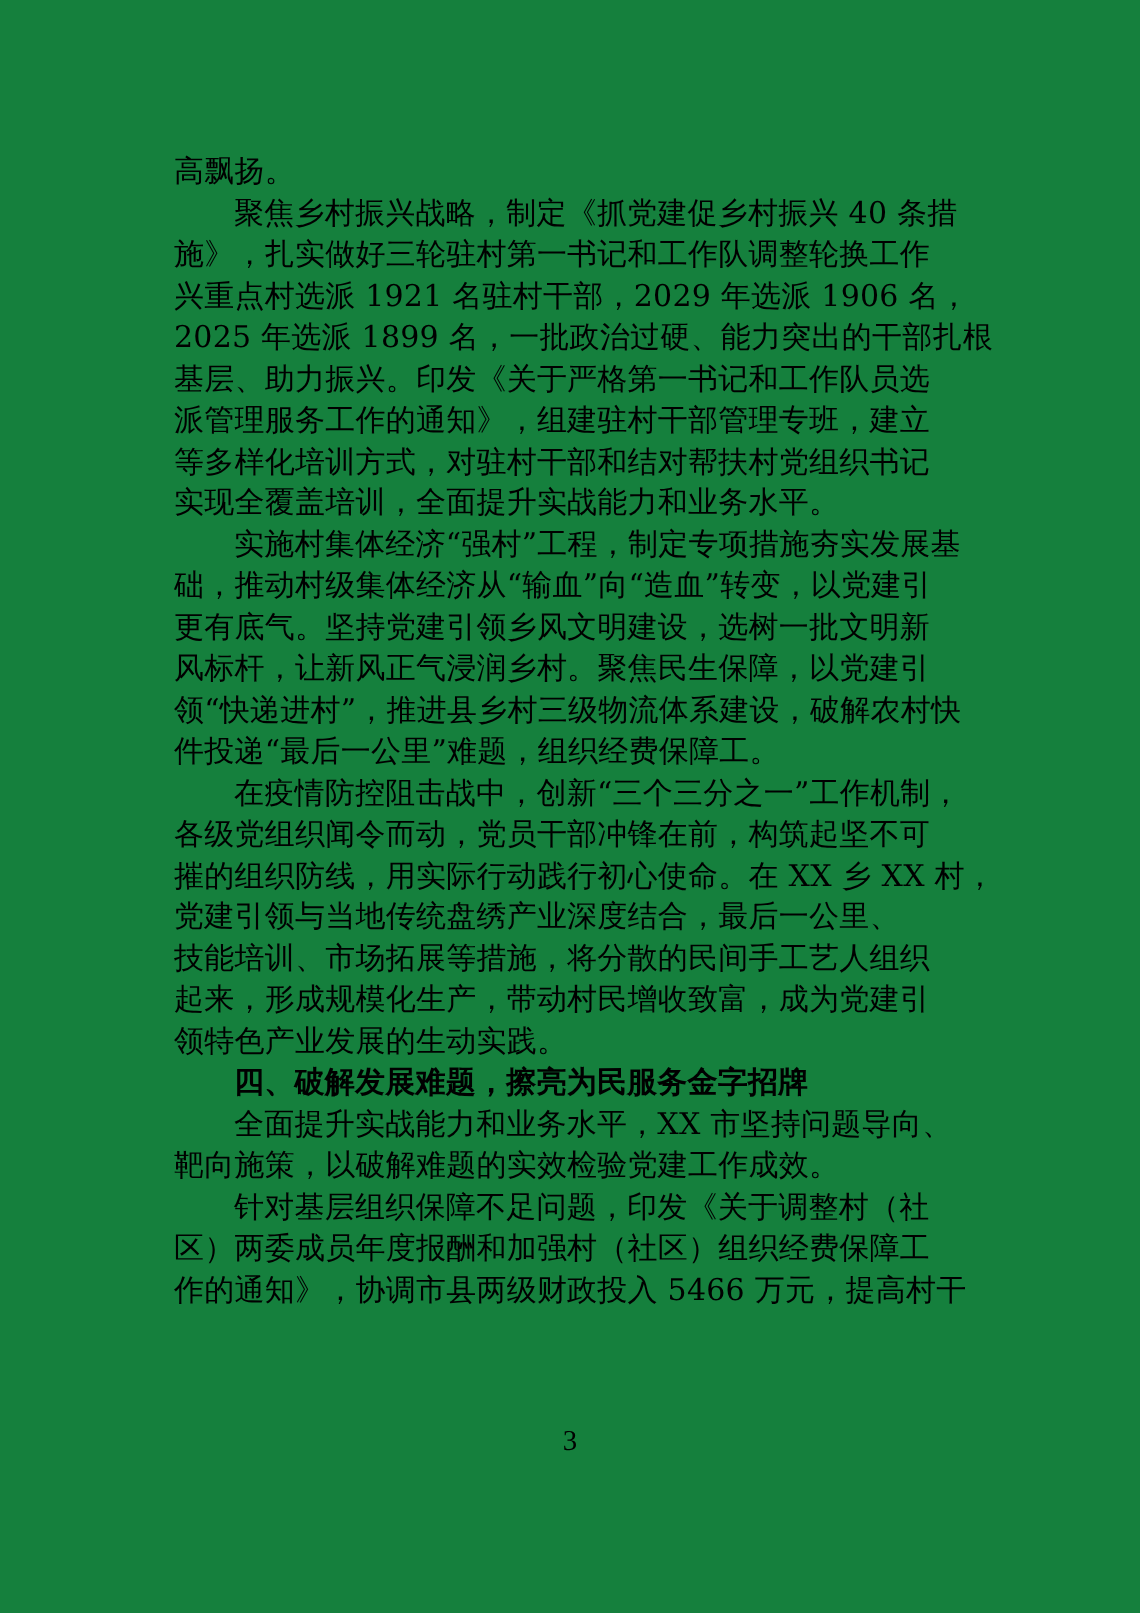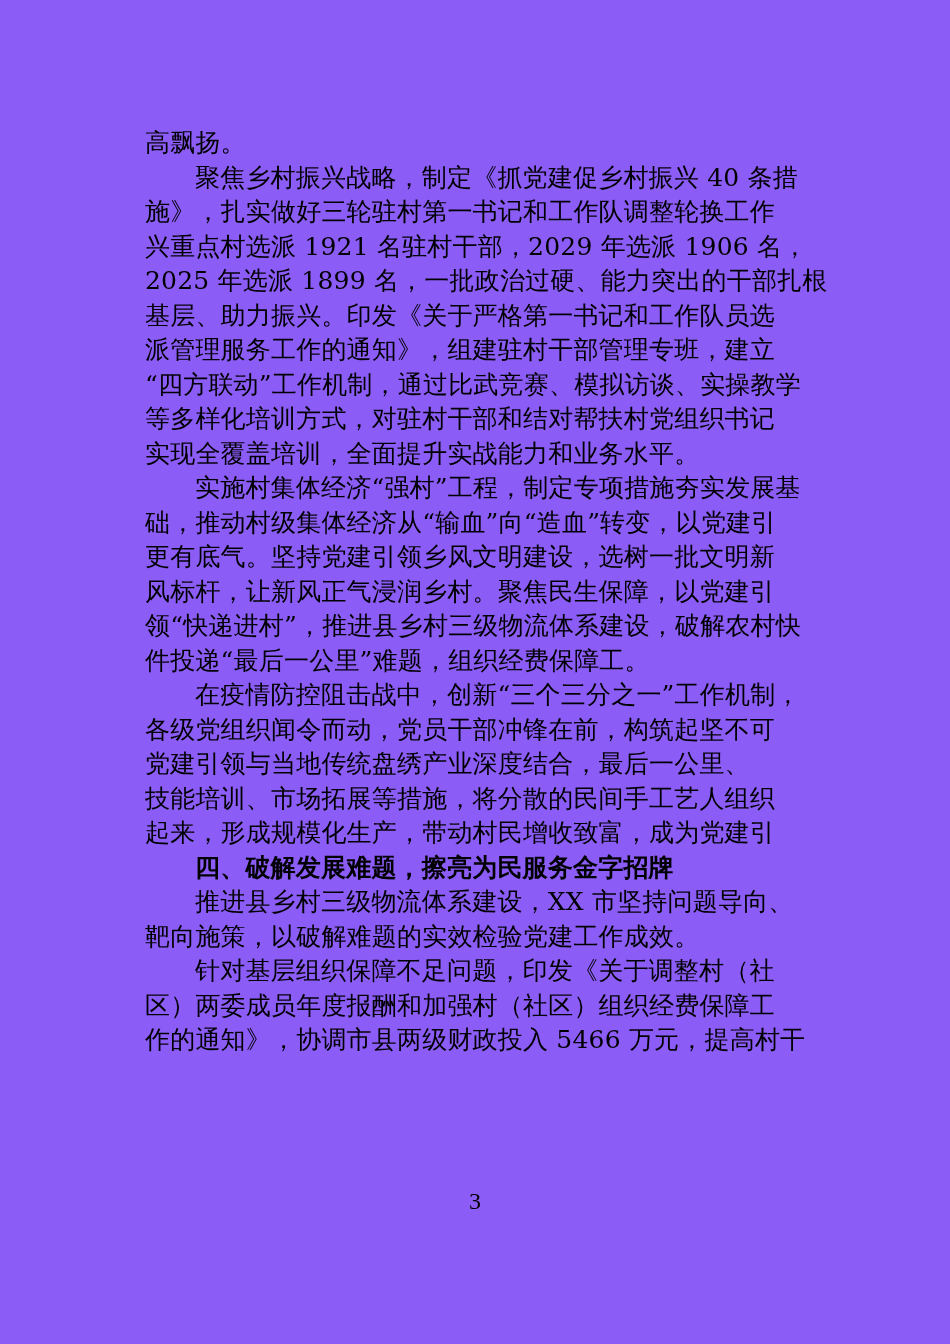--- a/index.html
+++ b/index.html
@@ -1,53 +1,54 @@
 <!DOCTYPE html>
 <html><head>
 <meta charset="utf-8">
 <style>
   html, body { margin:0; padding:0; background:#ffffff; }
   body { width:950px; height:1344px; position:relative; overflow:hidden;
          font-family: "DejaVu Serif", "Liberation Serif", serif; color:#000; }
-  .page { position:absolute; left:0; top:0; width:950px; height:1344px; background:#8b5cf6; }
+  .page { position:absolute; left:0; top:0; width:950px; height:1344px; background:#15803d; }
   .body-text { position:absolute; left:145px; top:126px; width:700px; }
   .line { height:34.5px; line-height:34.5px; font-size:25px; white-space:nowrap;
           letter-spacing:0.2px; }
   .indent { padding-left:50px; }
   .heading { font-weight:bold; }
   .page-number { position:absolute; left:0; width:950px; top:1188px; text-align:center;
                  font-family:"Liberation Serif", serif; font-size:24px; }
 </style>
 </head>
 <body>
 
 <div class="page">
   <div class="body-text">
     <div class="line">高飘扬。</div>
     <div class="line indent">聚焦乡村振兴战略，制定《抓党建促乡村振兴 40 条措</div>
     <div class="line">施》，扎实做好三轮驻村第一书记和工作队调整轮换工作</div>
     <div class="line">兴重点村选派 1921 名驻村干部，2029 年选派 1906 名，</div>
     <div class="line">2025 年选派 1899 名，一批政治过硬、能力突出的干部扎根</div>
     <div class="line">基层、助力振兴。印发《关于严格第一书记和工作队员选</div>
     <div class="line">派管理服务工作的通知》，组建驻村干部管理专班，建立</div>
-    <div class="line">“四方联动”工作机制，通过比武竞赛、模拟访谈、实操教学</div>
     <div class="line">等多样化培训方式，对驻村干部和结对帮扶村党组织书记</div>
     <div class="line">实现全覆盖培训，全面提升实战能力和业务水平。</div>
     <div class="line indent">实施村集体经济“强村”工程，制定专项措施夯实发展基</div>
     <div class="line">础，推动村级集体经济从“输血”向“造血”转变，以党建引</div>
     <div class="line">更有底气。坚持党建引领乡风文明建设，选树一批文明新</div>
     <div class="line">风标杆，让新风正气浸润乡村。聚焦民生保障，以党建引</div>
     <div class="line">领“快递进村”，推进县乡村三级物流体系建设，破解农村快</div>
     <div class="line">件投递“最后一公里”难题，组织经费保障工。</div>
     <div class="line indent">在疫情防控阻击战中，创新“三个三分之一”工作机制，</div>
     <div class="line">各级党组织闻令而动，党员干部冲锋在前，构筑起坚不可</div>
+    <div class="line">摧的组织防线，用实际行动践行初心使命。在 XX 乡 XX 村，</div>
     <div class="line">党建引领与当地传统盘绣产业深度结合，最后一公里、</div>
     <div class="line">技能培训、市场拓展等措施，将分散的民间手工艺人组织</div>
     <div class="line">起来，形成规模化生产，带动村民增收致富，成为党建引</div>
+    <div class="line">领特色产业发展的生动实践。</div>
     <div class="line indent heading">四、破解发展难题，擦亮为民服务金字招牌</div>
-    <div class="line indent">推进县乡村三级物流体系建设，XX 市坚持问题导向、</div>
+    <div class="line indent">全面提升实战能力和业务水平，XX 市坚持问题导向、</div>
     <div class="line">靶向施策，以破解难题的实效检验党建工作成效。</div>
     <div class="line indent">针对基层组织保障不足问题，印发《关于调整村（社</div>
     <div class="line">区）两委成员年度报酬和加强村（社区）组织经费保障工</div>
     <div class="line">作的通知》，协调市县两级财政投入 5466 万元，提高村干</div>
   </div>
   <div class="page-number">3</div>
 </div>
 
 </body></html>

